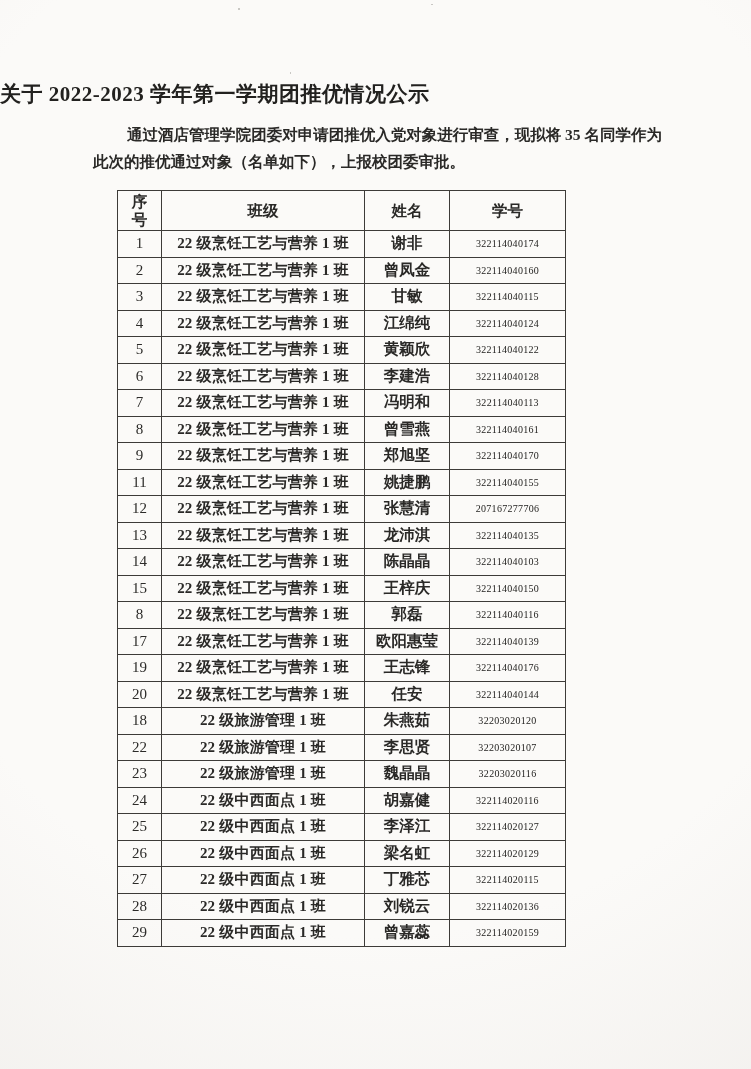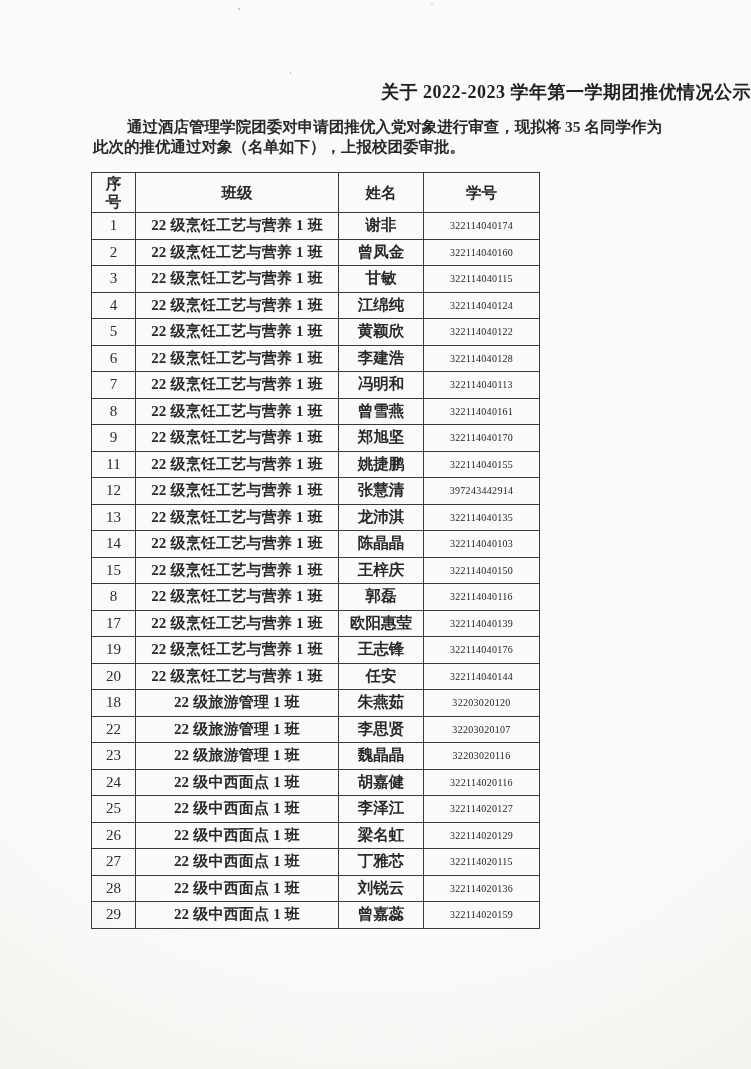--- a/index.html
+++ b/index.html
@@ -11,37 +11,37 @@
   .page {
     position: relative;
     width: 751px;
     height: 1069px;
     background:
       radial-gradient(ellipse 120% 90% at 50% 38%, #fbfaf8 55%, #f2f0ed 88%, #eceae6 100%);
     overflow: hidden;
   }
   .doc-title {
     margin-top: 80px;
-    text-align: right;
-    font-size: 18px;
+    text-align: left;
+    font-size: 21px;
     font-weight: 700;
     letter-spacing: 0.5px;
     color: #22211f;
   }
   .intro {
     margin: 13px 89px 1px 93px;
     font-size: 15.5px;
     font-weight: 700;
-    line-height: 20px;
+    line-height: 27px;
     text-align: justify;
     text-indent: 2.2em;
     color: #2a2927;
   }
   table.roster {
-    margin: 15px 0 0 91px;
+    margin: 15px 0 0 117px;
     width: 448px;
     border-collapse: collapse;
     table-layout: fixed;
   }
   .roster th, .roster td {
     border: 1.6px solid #3d3b38;
     text-align: center;
     vertical-align: middle;
     overflow: hidden;
     white-space: nowrap;
@@ -184,21 +184,21 @@
         <tr>
       <td class="cell-index">11</td>
       <td class="cell-class">22 级烹饪工艺与营养 1 班</td>
       <td class="cell-name">姚捷鹏</td>
       <td class="cell-id">322114040155</td>
     </tr>
         <tr>
       <td class="cell-index">12</td>
       <td class="cell-class">22 级烹饪工艺与营养 1 班</td>
       <td class="cell-name">张慧清</td>
-      <td class="cell-id">397243442914</td>
+      <td class="cell-id">207167277706</td>
     </tr>
         <tr>
       <td class="cell-index">13</td>
       <td class="cell-class">22 级烹饪工艺与营养 1 班</td>
       <td class="cell-name">龙沛淇</td>
       <td class="cell-id">322114040135</td>
     </tr>
         <tr>
       <td class="cell-index">14</td>
       <td class="cell-class">22 级烹饪工艺与营养 1 班</td>

